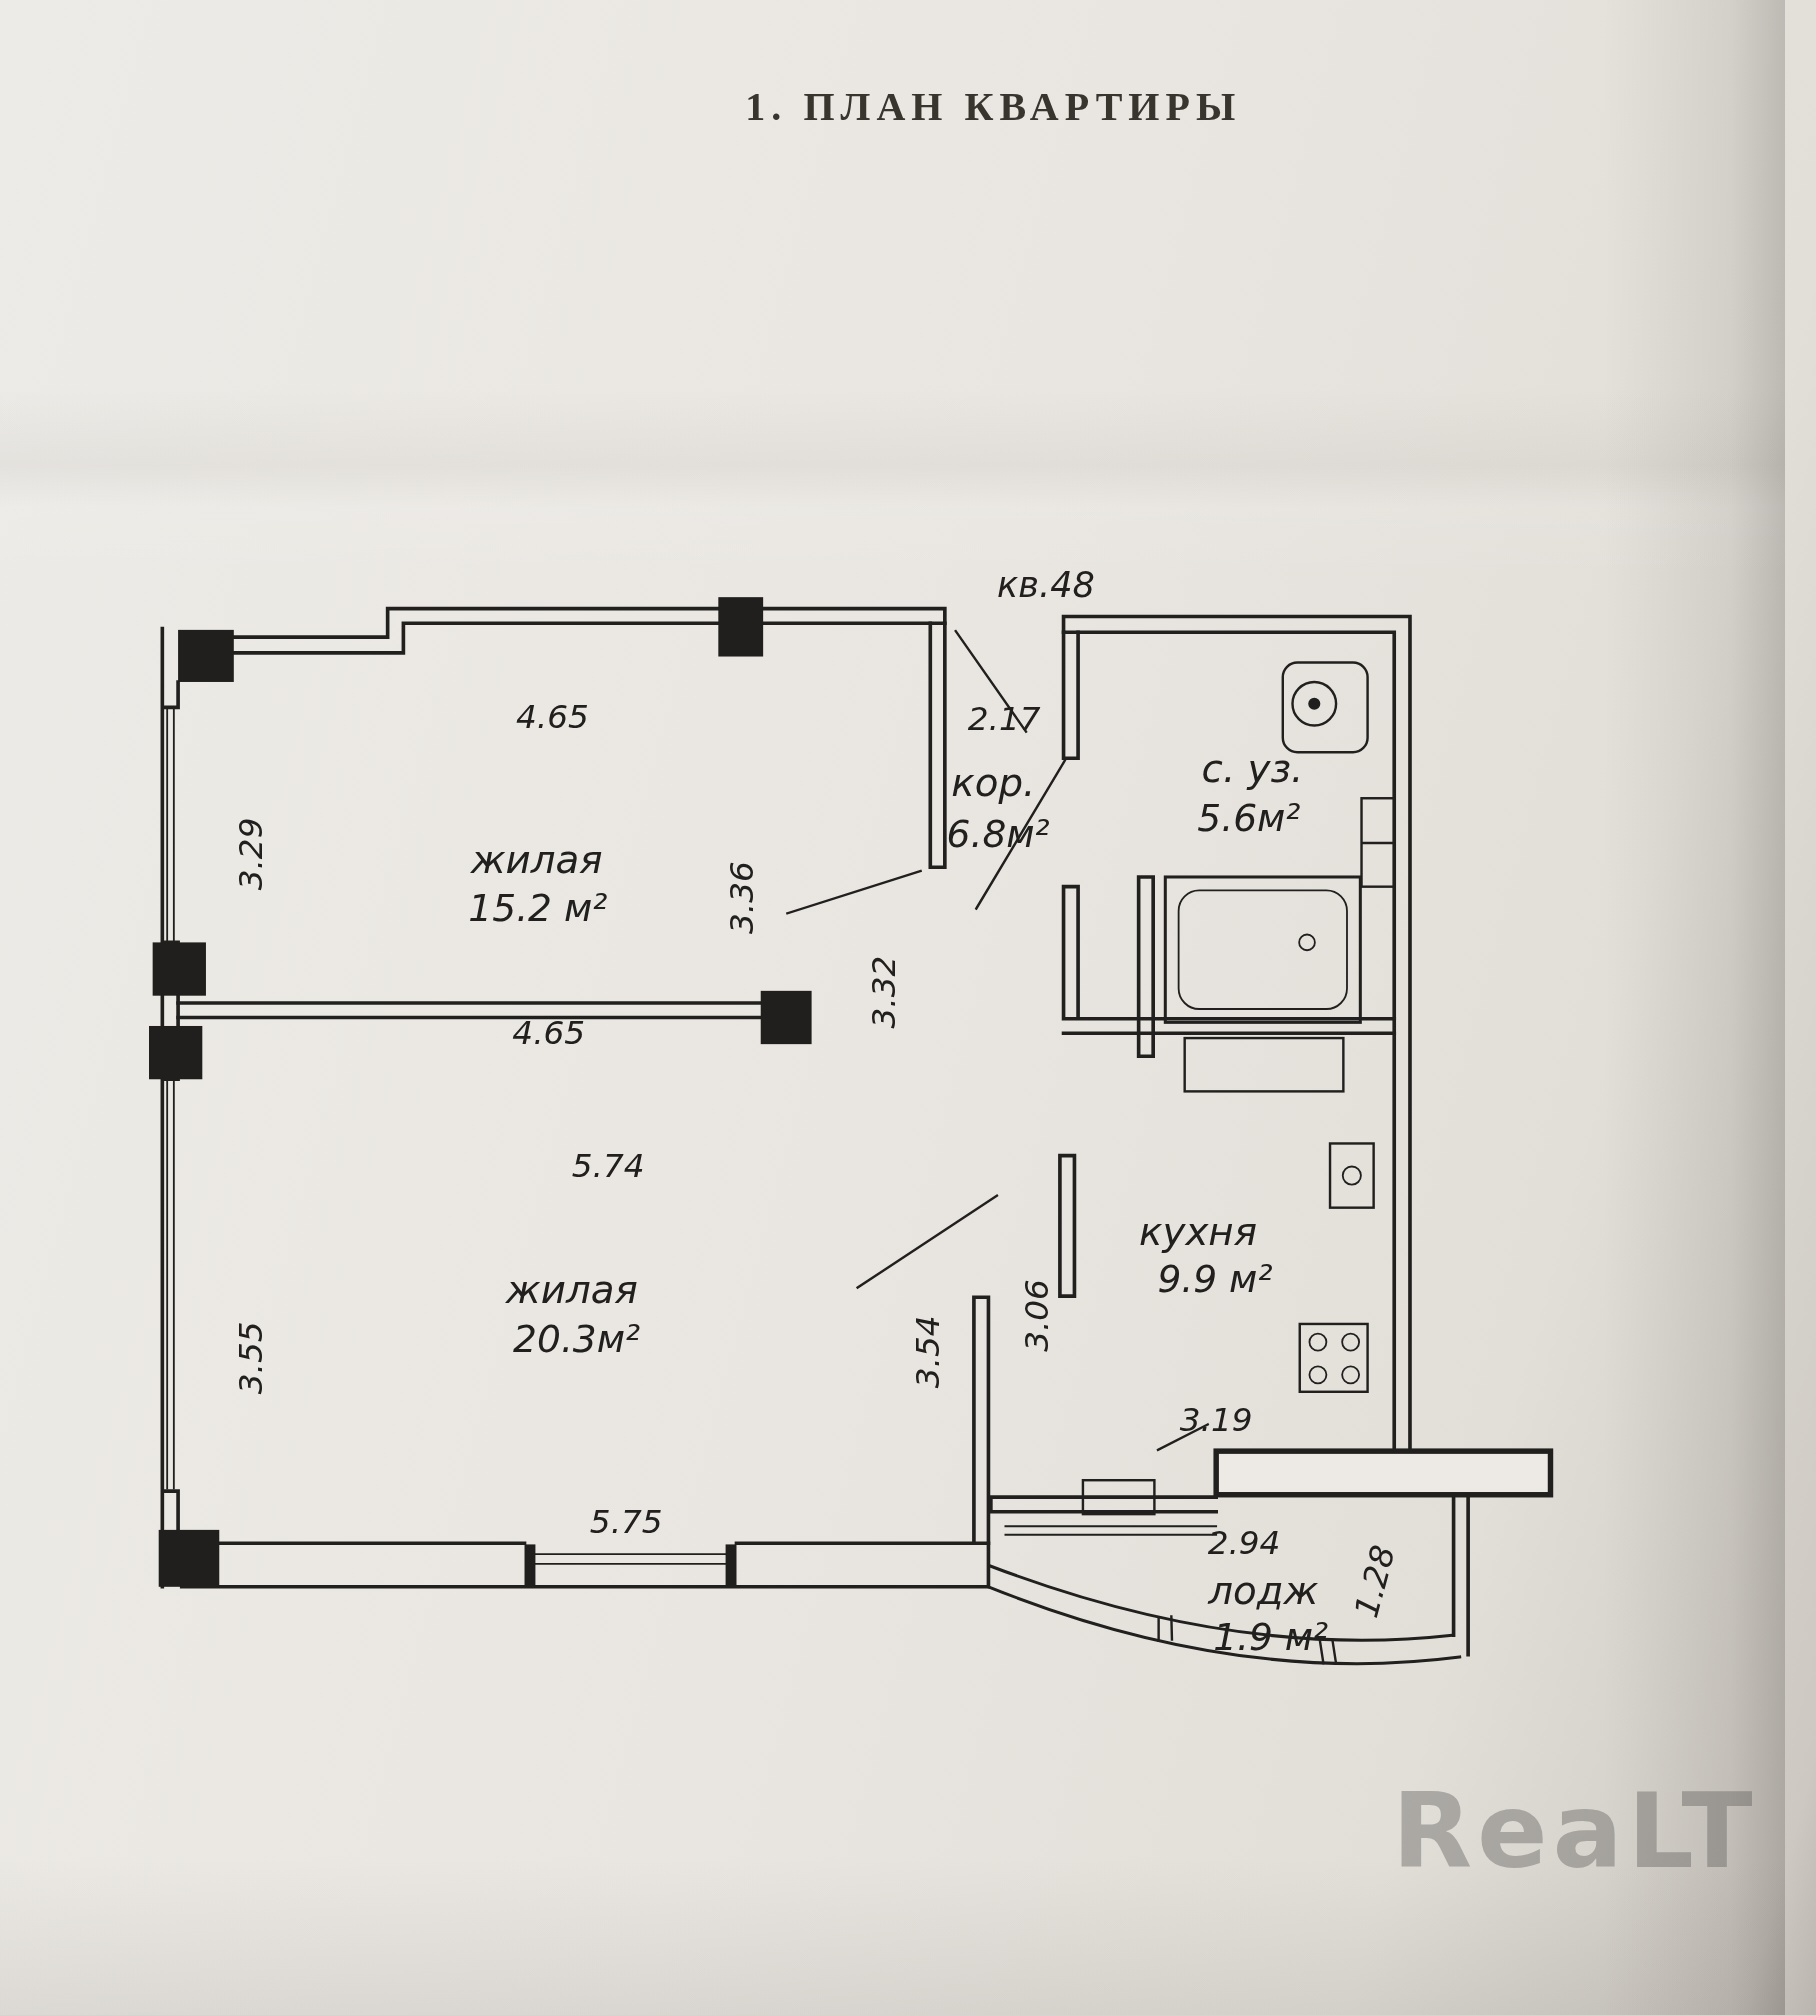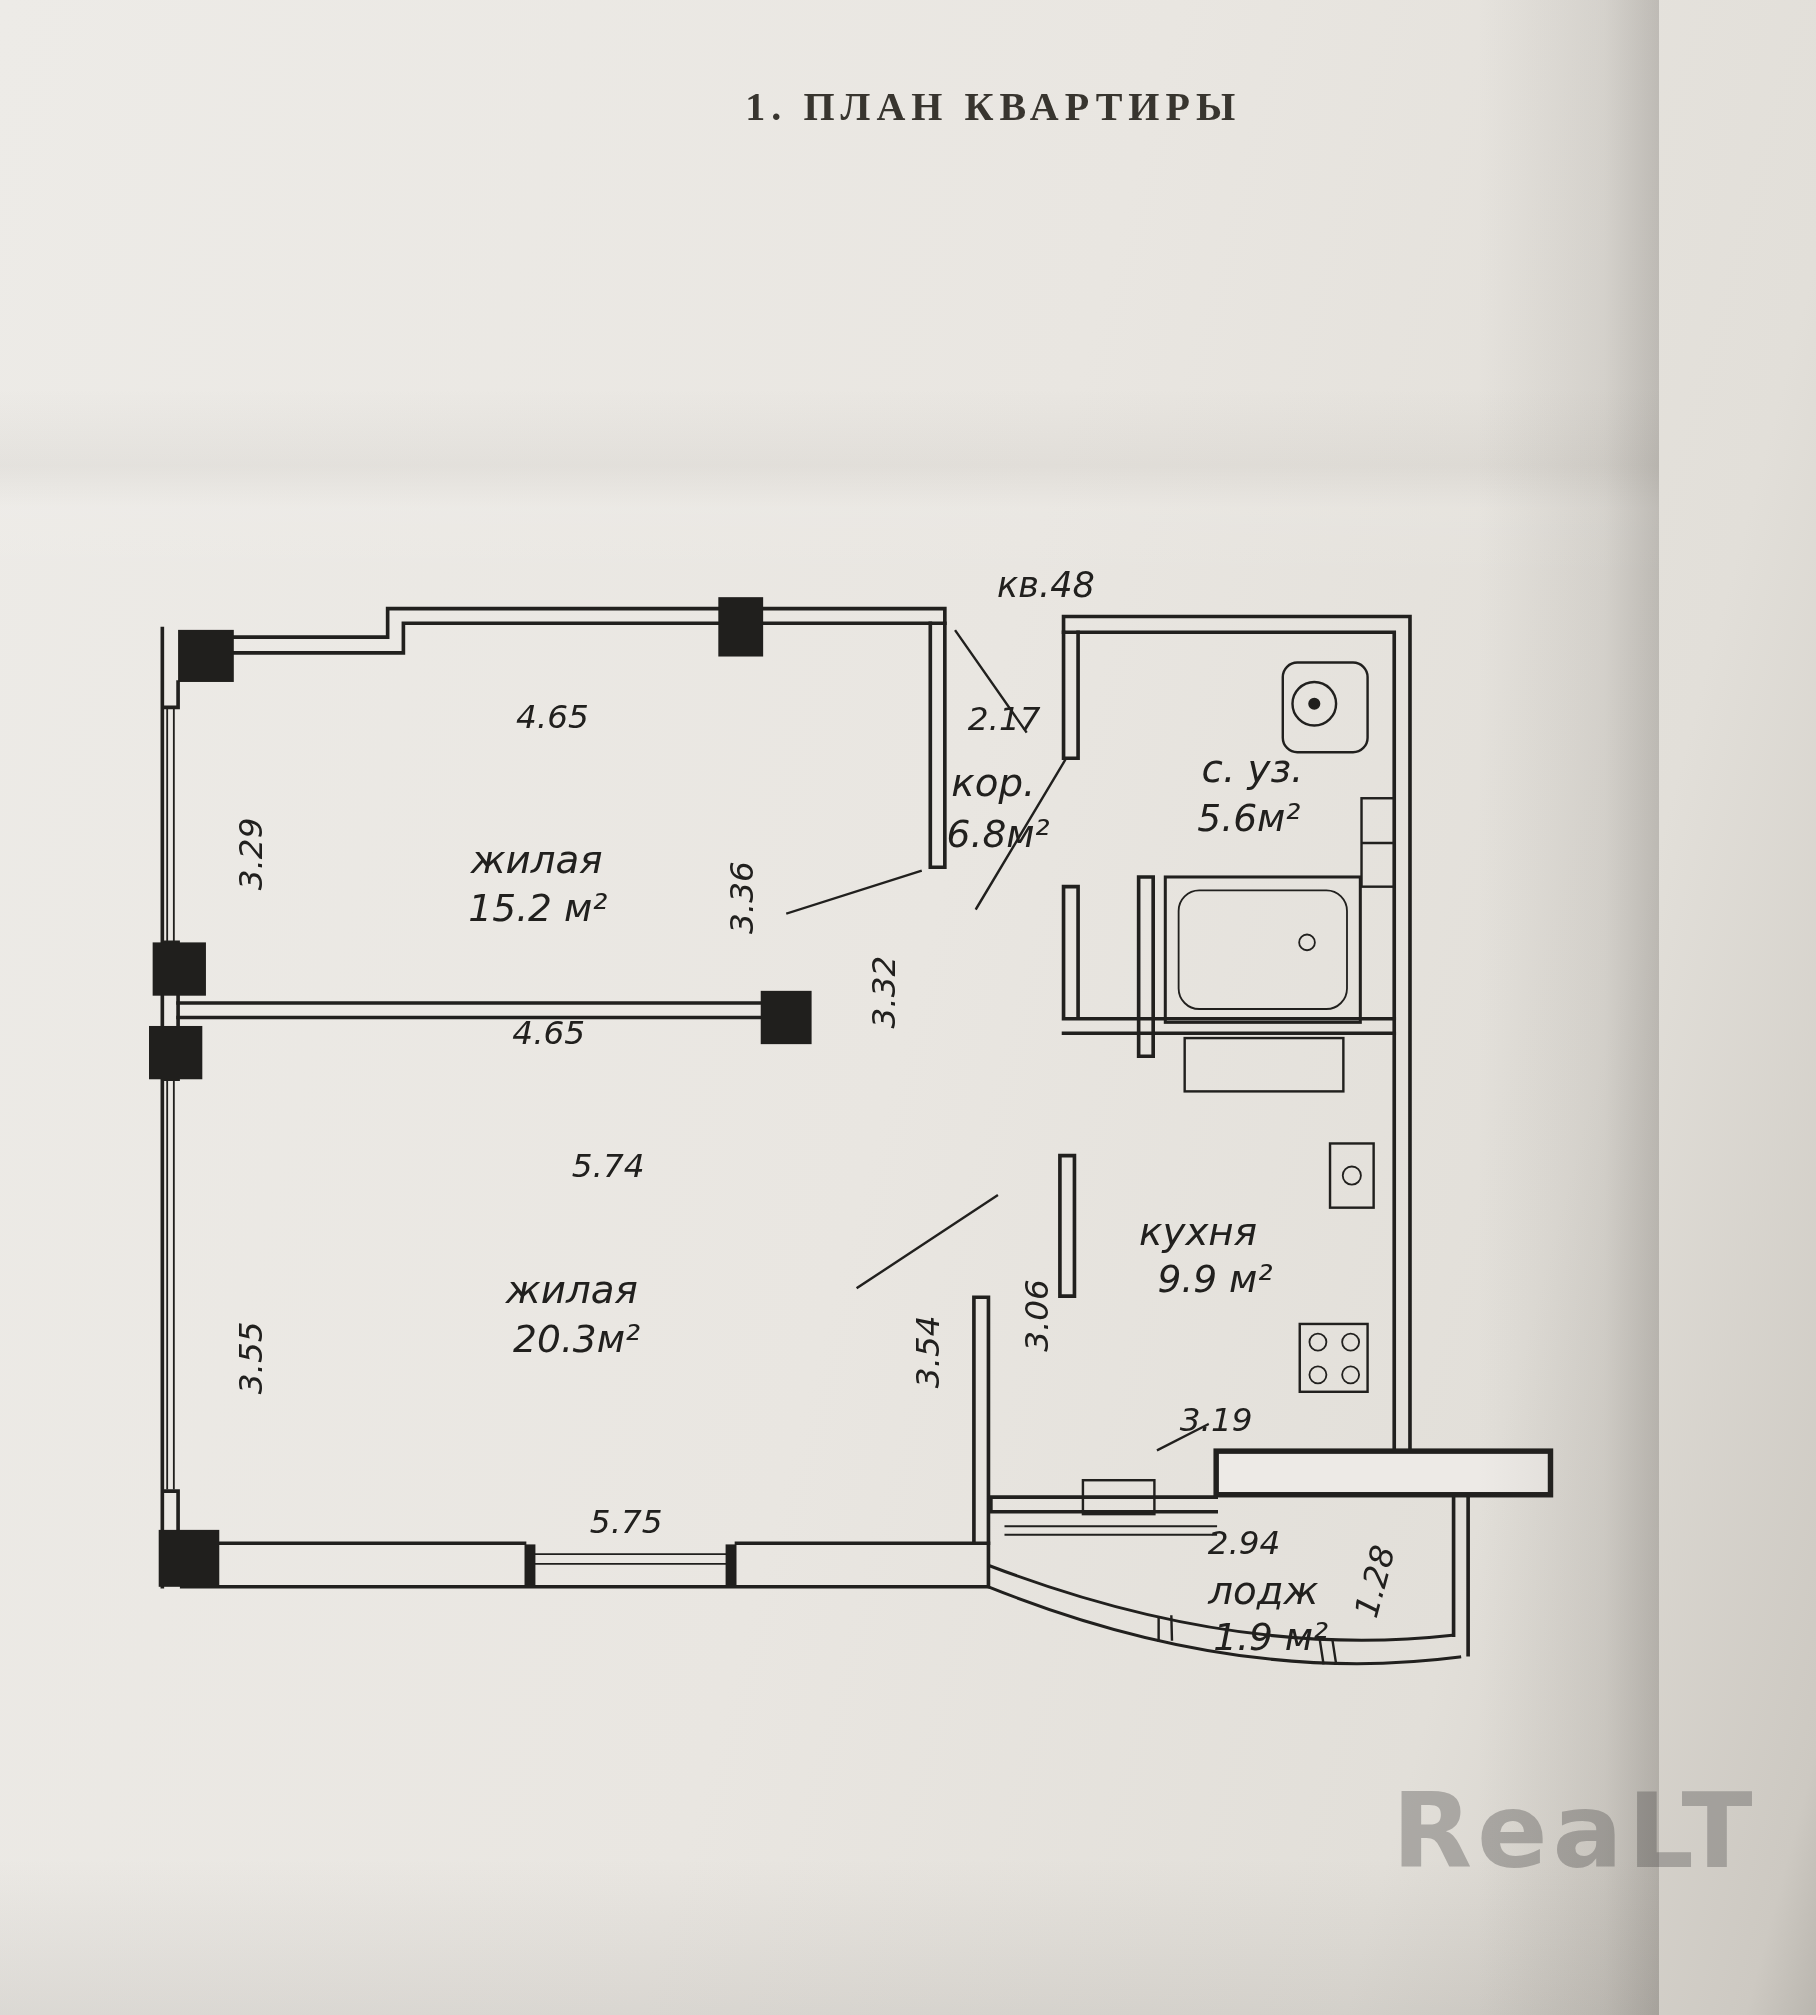--- a/index.html
+++ b/index.html
@@ -2,21 +2,21 @@
 <html style="font-size:9.7px"><head>
 <meta charset="utf-8">
 <style>
   html,body{margin:0;padding:0;}
   body{
     width:1817px;height:2015px;
     font-family:"DejaVu Sans",sans-serif;
     background:linear-gradient(105deg,#edebe7 0%,#e9e6e1 50%,#e2dfd9 80%,#cdc9c2 97%,#bab6af 100%);
     overflow:hidden;
   }
-  .page{position:relative;width:1659px;height:2015px;}
+  .page{position:relative;width:1785px;height:2015px;}
   .crease{
     position:absolute;left:0;top:388px;width:100%;height:194px;
     background:linear-gradient(180deg,rgba(0,0,0,0) 0%,rgba(96,90,82,0.06) 40%,rgba(255,255,255,0.07) 62%,rgba(0,0,0,0) 100%);
     pointer-events:none;
   }
   .edge-shade{
     position:absolute;right:0;top:0;width:182px;height:100%;
     background:linear-gradient(90deg,rgba(0,0,0,0) 0%,rgba(70,65,58,0.10) 70%,rgba(55,50,45,0.22) 100%);
     pointer-events:none;
   }

